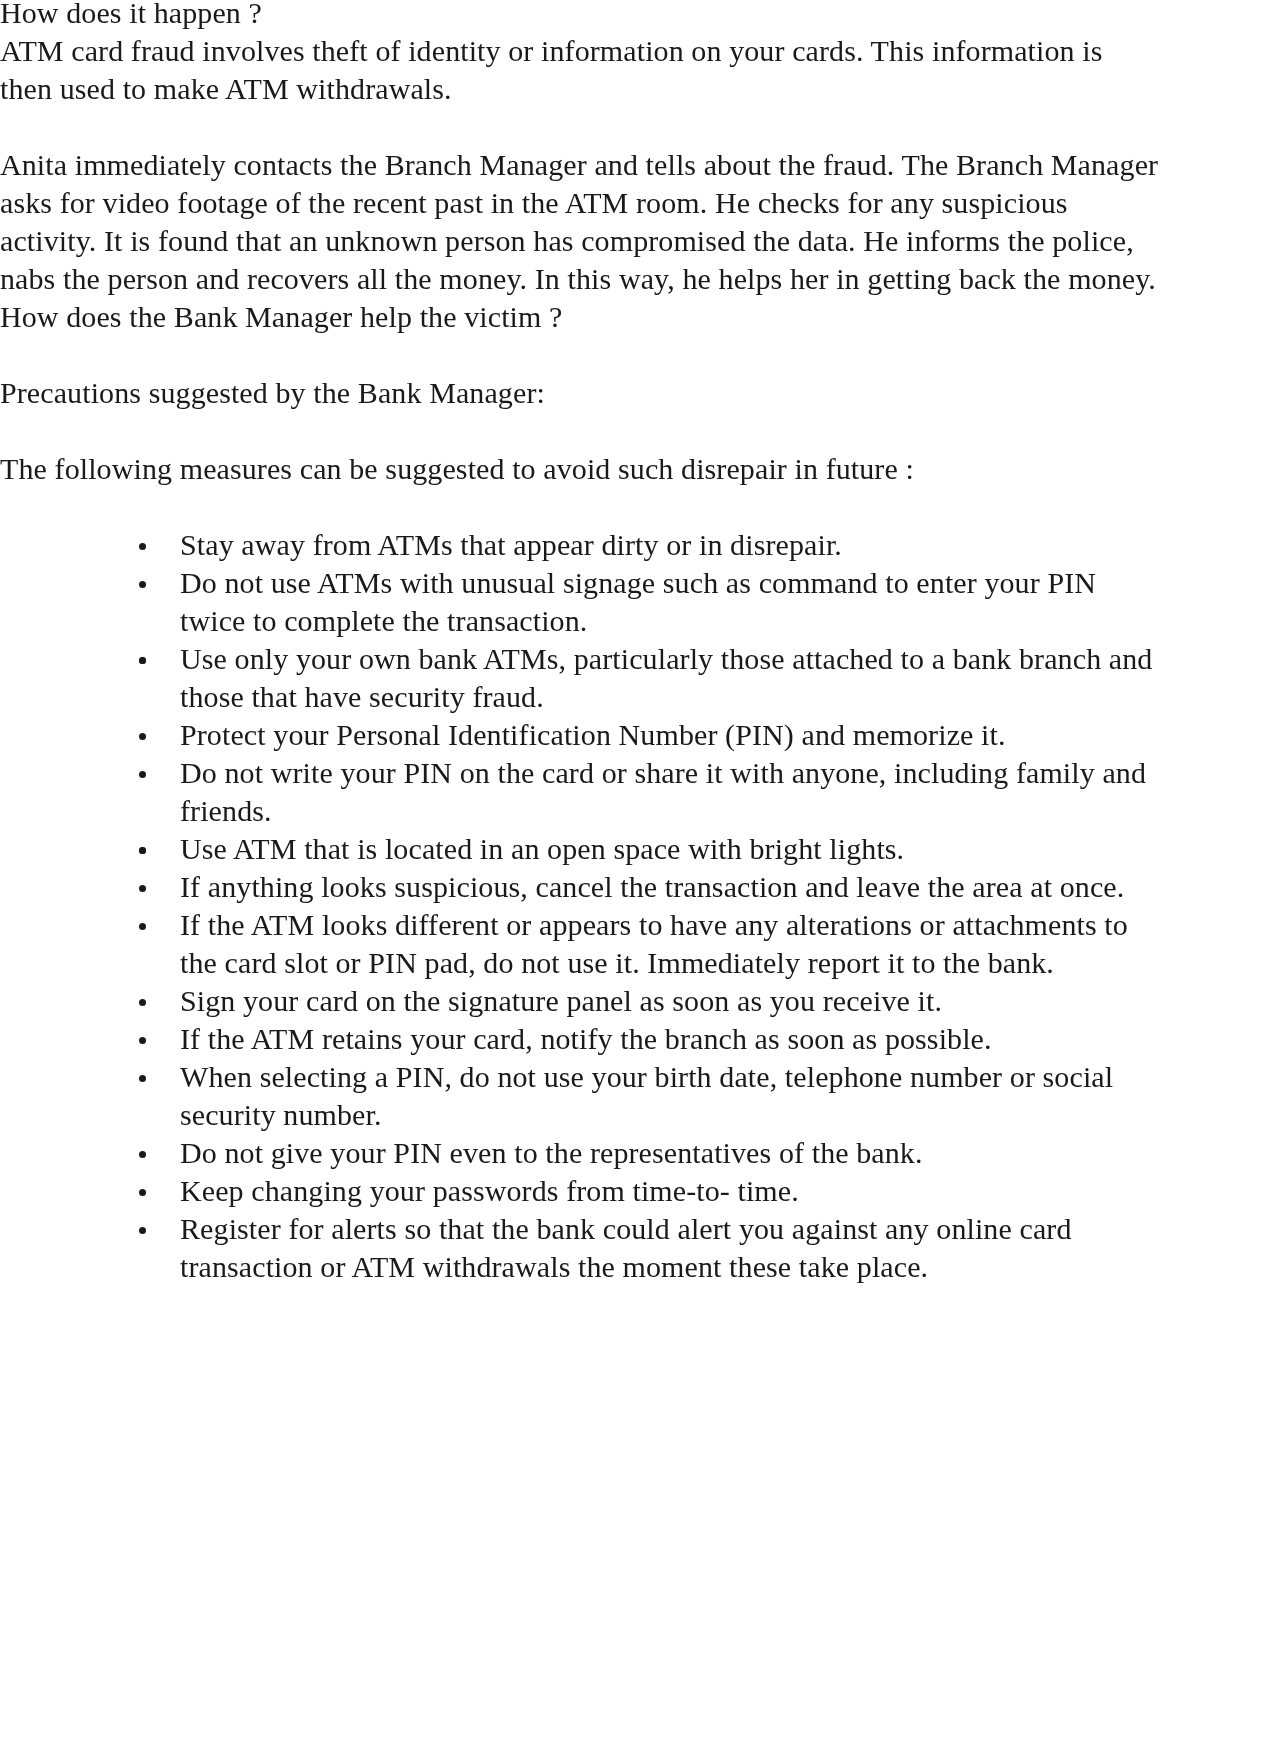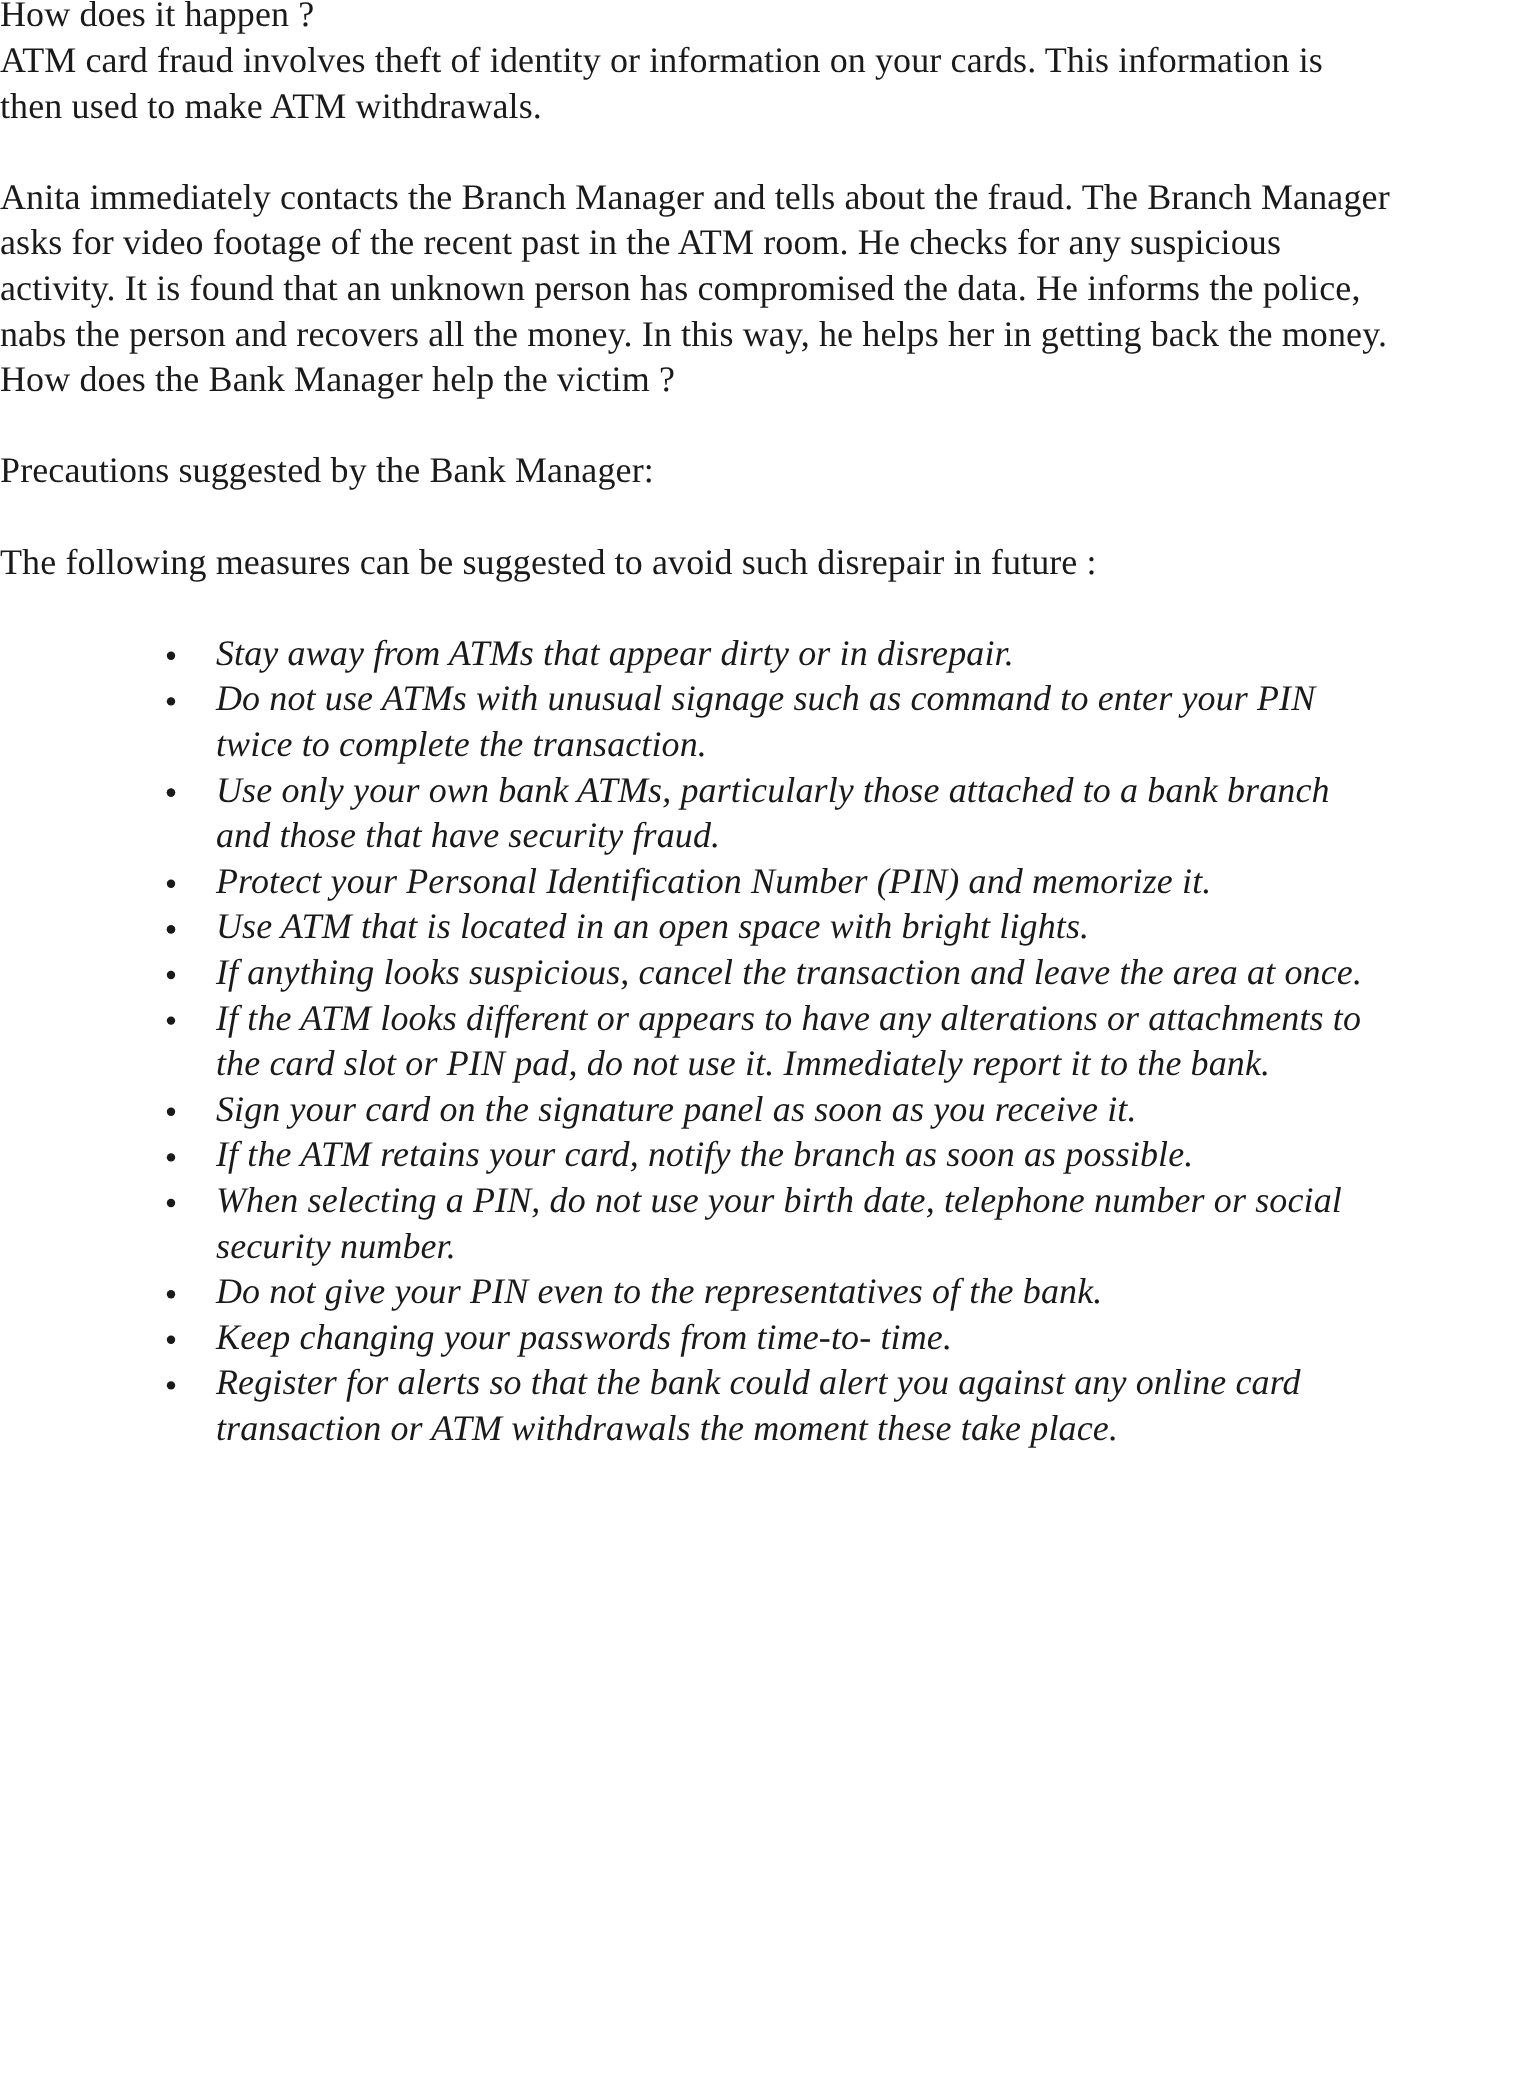--- a/index.html
+++ b/index.html
@@ -28,21 +28,20 @@
       margin: 0;
       padding: 0;
     }
     .gap {
       height: 38px;
     }
     ul.bullets {
       list-style: none;
       margin: 0;
       padding: 0;
-      font-style: italic;
     }
     ul.bullets li {
       position: relative;
       padding-left: 180px;
       margin: 0;
     }
     ul.bullets li .dot {
       position: absolute;
       left: 139px;
       top: 17px;
@@ -69,20 +68,21 @@
 
   <p class="para">The following measures can be suggested to avoid such disrepair in future :</p>
   <div class="gap"></div>
 
   <ul class="bullets">
     <li><span class="dot"></span><span>Stay away from ATMs that appear dirty or in disrepair.</span></li>
     <li><span class="dot"></span><span>Do not use ATMs with unusual signage such as command to enter your PIN twice to complete the transaction.</span></li>
     <li><span class="dot"></span></li>
     <li><span class="dot"></span><span>Use only your own bank ATMs, particularly those attached to a bank branch and those that have security fraud.</span></li>
     <li><span class="dot"></span><span>Protect your Personal Identification Number (PIN) and memorize it.</span></li>
+    <li><span class="dot"></span><span>Do not write your PIN on the card or share it with anyone, including family and friends.</span></li>
     <li><span class="dot"></span></li>
     <li><span class="dot"></span><span>Use ATM that is located in an open space with bright lights.</span></li>
     <li><span class="dot"></span><span>If anything looks suspicious, cancel the transaction and leave the area at once.</span></li>
     <li><span class="dot"></span><span>If the ATM looks different or appears to have any alterations or attachments to the card slot or PIN pad, do not use it. Immediately report it to the bank.</span></li>
     <li><span class="dot"></span><span>Sign your card on the signature panel as soon as you receive it.</span></li>
     <li><span class="dot"></span><span>If the ATM retains your card, notify the branch as soon as possible.</span></li>
     <li><span class="dot"></span><span>When selecting a PIN, do not use your birth date, telephone number or social security number.</span></li>
     <li><span class="dot"></span><span>Do not give your PIN even to the representatives of the bank.</span></li>
     <li><span class="dot"></span><span>Keep changing your passwords from time-to- time.</span></li>
     <li><span class="dot"></span><span>Register for alerts so that the bank could alert you against any online card transaction or ATM withdrawals the moment these take place.</span></li>

